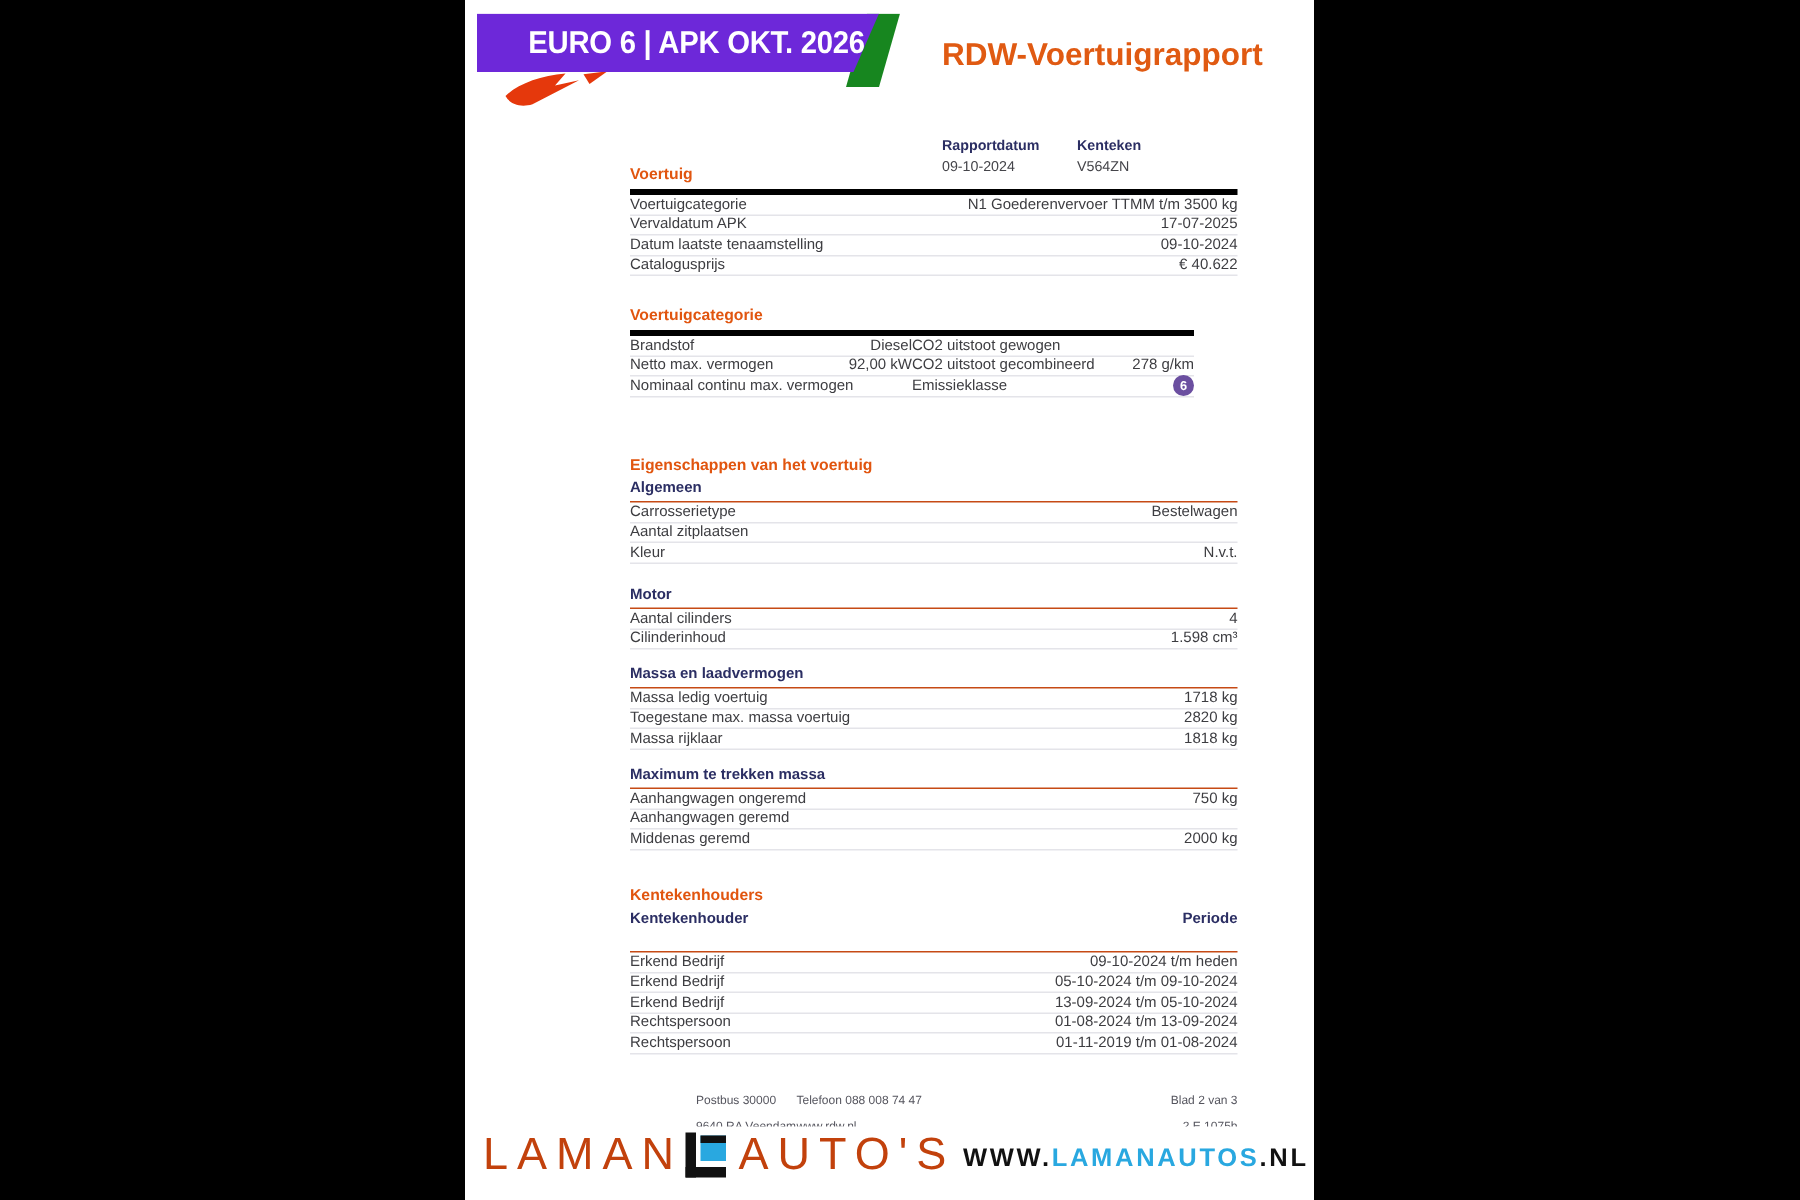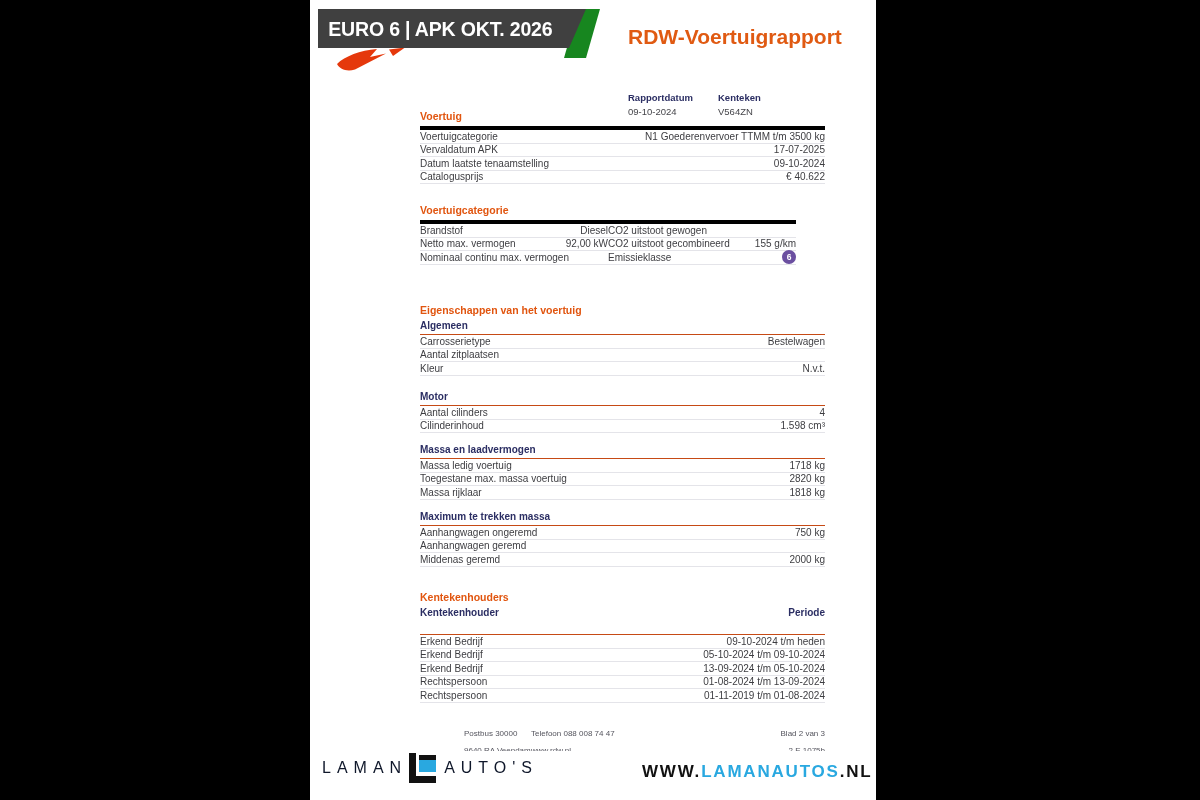--- a/index.html
+++ b/index.html
@@ -6,21 +6,21 @@
   html,body { width:1200px; height:800px; }
   body { font-family:"Liberation Sans", sans-serif; background:#000; }
 
   .canvas { position:relative; width:1200px; height:800px; background:#000; overflow:hidden; }
   .page { position:absolute; left:310px; top:0; width:566px; height:800px; background:#ffffff; overflow:hidden; }
 
   
   .banner-dark { position:absolute; left:246px; top:9px; width:44px; height:49px;
     background:#17861f; clip-path:polygon(22px 0, 44px 0, 30px 49px, 8px 49px); }
   .banner-main { position:absolute; left:8px; top:9px; width:268px; height:39px;
-    background:#404040; clip-path:polygon(0 0, 268px 0, 251px 39px, 0 39px); z-index:2; }
+    background:#6d28d9; clip-path:polygon(0 0, 268px 0, 251px 39px, 0 39px); z-index:2;padding-left:24px; }
   .banner-main .banner-label { display:inline-block; white-space:nowrap; line-height:39px;
     padding-left:11px; color:#fff; font-weight:bold; font-size:21px; letter-spacing:-0.2px;
     transform:scaleX(0.93); transform-origin:left center; }
 
   .flame { position:absolute; left:26px; top:47px; width:72px; height:26px; z-index:1; }
 
   
   .rdw-title { position:absolute; left:318px; top:25px; font-size:21px; font-weight:bold; color:#e05a12; }
   .meta { position:absolute; left:318px; top:60px; display:flex; }
   .meta-col { min-width:90px; }
@@ -48,21 +48,21 @@
 
   
   .pfooter { position:absolute; left:0; top:729px; width:405px; height:22px; overflow:hidden;
     font-size:8px; color:#55555e; }
   .pfooter .fline { display:flex; line-height:10px; margin-bottom:7px;padding-left:44px; }
   .pfooter .fcol1 { width:67px; }
   .pfooter .fright { margin-left:auto; }
 
   
   .dealer-logo { position:absolute; left:12px; top:753px; display:flex; align-items:center;
-    color:#0f172a; font-size:16px; letter-spacing:6px; font-weight:400;justify-content:center; }
+    color:#c2410c; font-size:30px; letter-spacing:6px; font-weight:400;justify-content:center; }
   .logo-mark { position:relative; display:inline-block; width:27px; height:30px; margin:0 8px 0 2px; }
   .logo-mark .lm-left { position:absolute; left:0; top:0; width:7px; height:30px; background:#111; }
   .logo-mark .lm-bottom { position:absolute; left:0; bottom:0; width:27px; height:7px; background:#111; }
   .logo-mark .lm-blue { position:absolute; left:10px; top:2px; width:17px; height:17px;
     background:#29a8e0; border-top:5px solid #111; }
   .dealer-site { position:absolute; left:332px; top:762px; font-size:17px; font-weight:bold;
     letter-spacing:1.8px; color:#111; white-space:nowrap; }
   .dealer-site .site-name { color:#29a8e0; }
 </style>
 </head>
@@ -134,21 +134,21 @@
               <span class="val"></span>
             </div>
           </div>
           <div class="col tbl">
             <div class="row">
               <span class="lbl">CO2 uitstoot gewogen</span>
               <span class="val"></span>
             </div>
             <div class="row">
               <span class="lbl">CO2 uitstoot gecombineerd</span>
-              <span class="val">155 g/km</span>
+              <span class="val">278 g/km</span>
             </div>
             <div class="row">
               <span class="lbl">Emissieklasse</span>
               <span class="badge">6</span>
             </div>
           </div>
         </div>
       </div>
 
       <div class="sec" style="top:304px">

